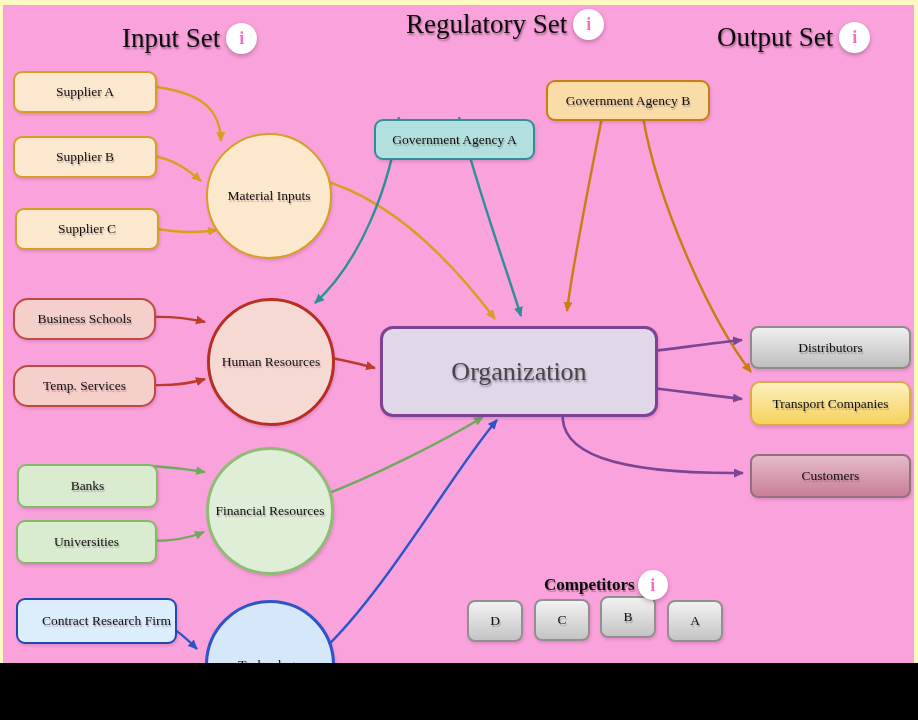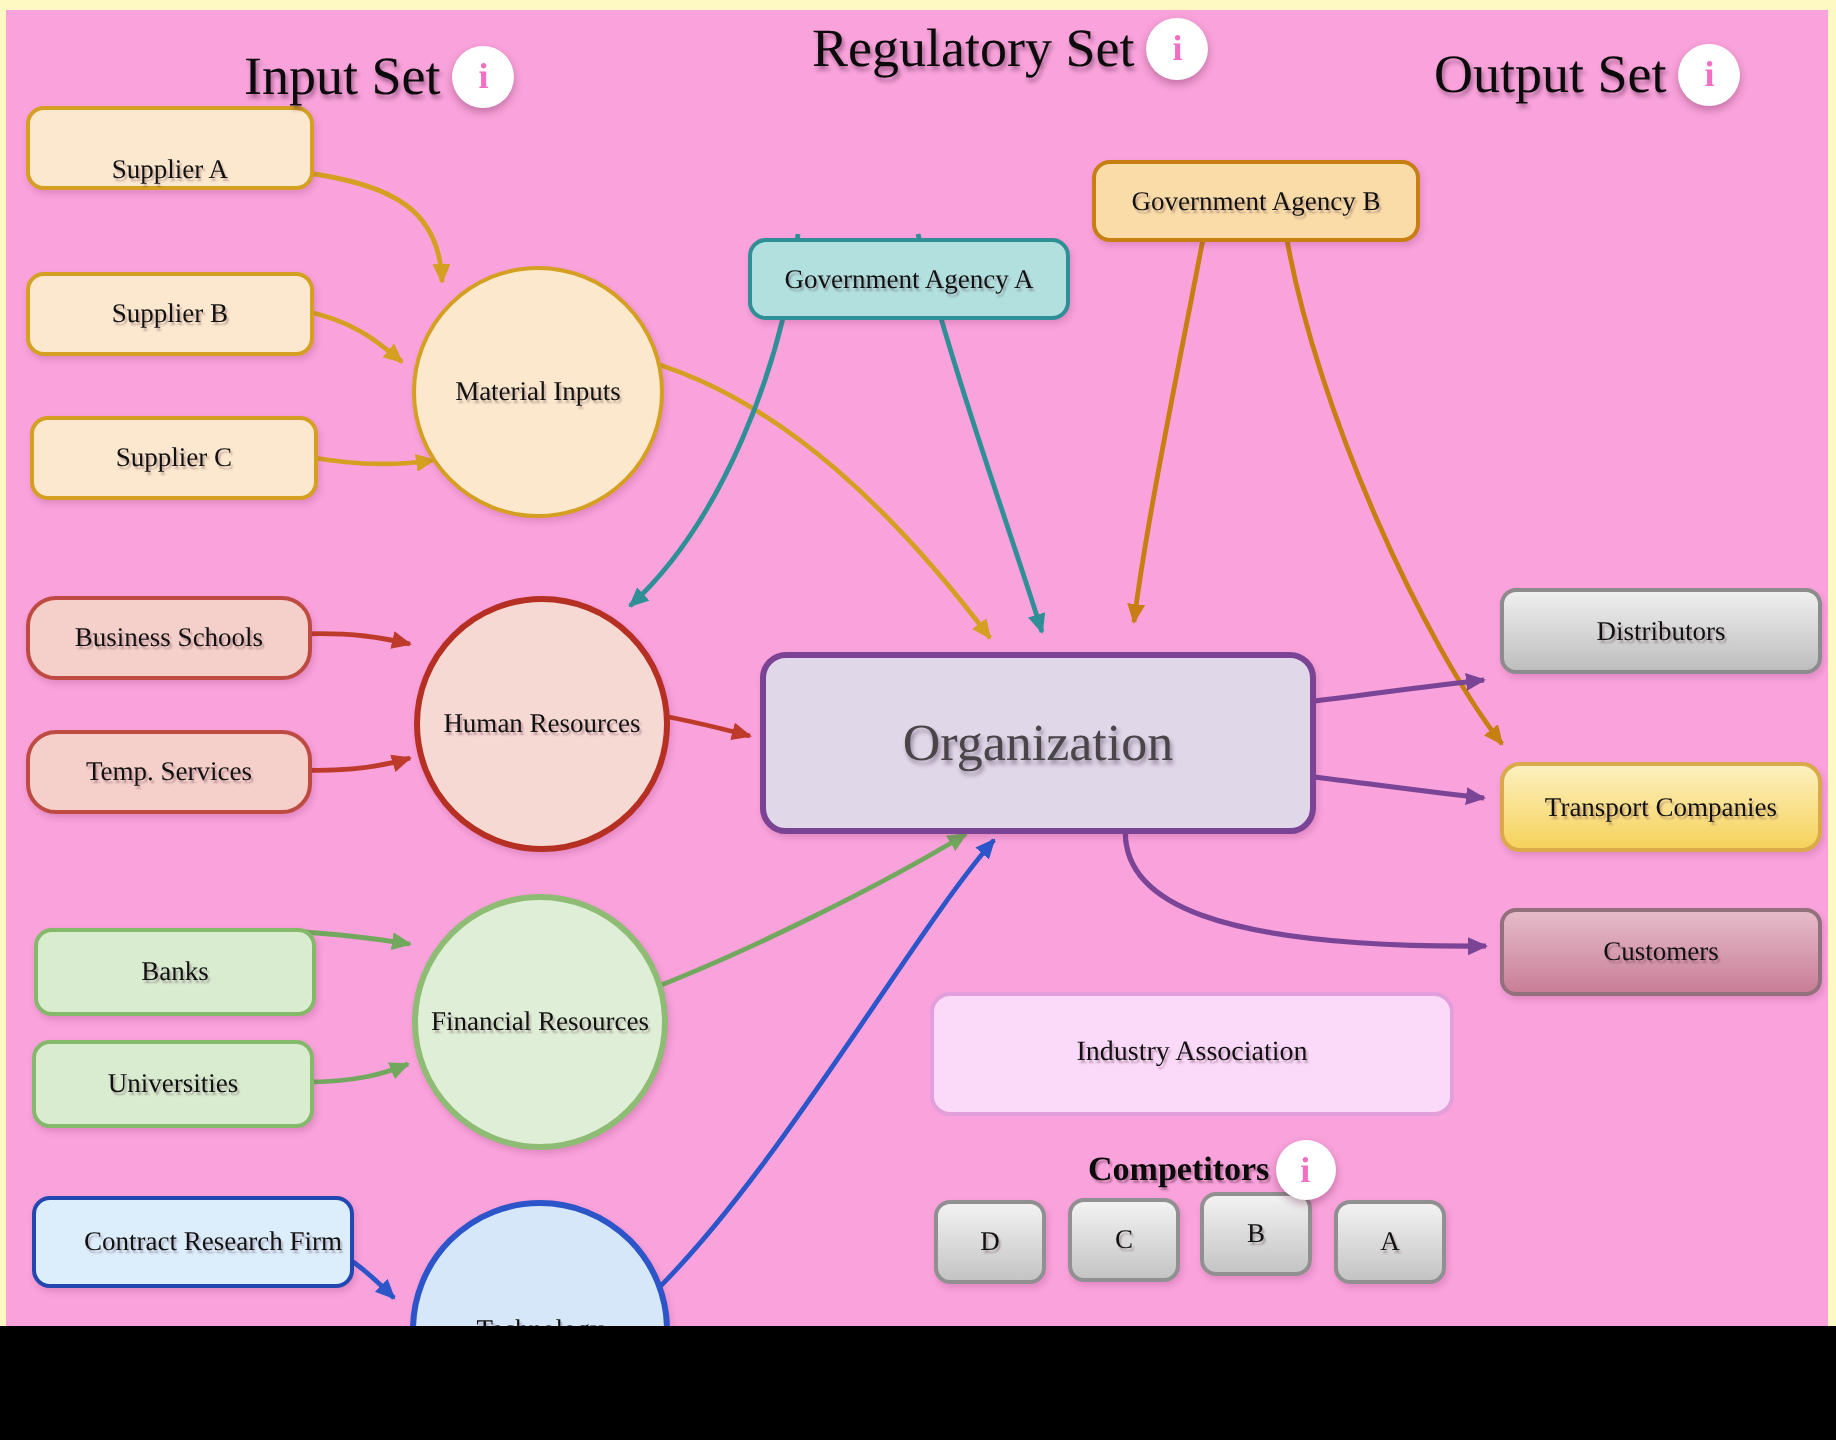--- a/index.html
+++ b/index.html
@@ -100,21 +100,21 @@
   </div>
   <div class="header" style="left:406px;top:9px;">
     <span class="title">Regulatory Set</span>
     <span class="info">i</span>
   </div>
   <div class="header" style="left:717px;top:22px;">
     <span class="title">Output Set</span>
     <span class="info">i</span>
   </div>
 
-  <div class="node box peach" style="left:13px;top:53px;width:140px;height:38px;align-items:flex-end;">
+  <div class="node box peach" style="left:13px;top:71px;width:140px;height:38px;">
       <span>Supplier A</span>
     </div>
   <div class="node box peach" style="left:13px;top:136px;width:140px;height:38px;">
       <span>Supplier B</span>
     </div>
   <div class="node box peach" style="left:15px;top:208px;width:140px;height:38px;">
       <span>Supplier C</span>
     </div>
   <div class="node circle c-peach" style="left:206px;top:133px;width:114px;height:114px;">
       <span>Material Inputs</span>
@@ -151,42 +151,39 @@
       <span>Government Agency A</span>
     </div>
   <div class="node box orangebox" style="left:546px;top:80px;width:160px;height:37px;">
       <span>Government Agency B</span>
     </div>
 
   <div class="node org" style="left:380px;top:326px;width:272px;height:85px;">
       <span>Organization</span>
     </div>
 
-  <div class="node industry" style="left:465px;top:496px;width:258px;height:58px;font-size:14px;">
-      <span>Industry Association</span>
-    </div>
 
   <div class="header" style="left:544px;top:570px;gap:3px;z-index:4;">
     <span class="comp-label">Competitors</span>
     <span class="info" style="width:30px;height:30px;">i</span>
   </div>
   <div class="node comp-box" style="left:467px;top:600px;">
       <span>D</span>
     </div>
   <div class="node comp-box" style="left:534px;top:599px;">
       <span>C</span>
     </div>
   <div class="node comp-box" style="left:600px;top:596px;">
       <span>B</span>
     </div>
   <div class="node comp-box" style="left:667px;top:600px;">
       <span>A</span>
     </div>
 
-  <div class="node gray-grad" style="left:750px;top:294px;width:157px;height:39px;">
+  <div class="node gray-grad" style="left:750px;top:326px;width:157px;height:39px;">
       <span>Distributors</span>
     </div>
   <div class="node yellow-grad" style="left:750px;top:381px;width:157px;height:41px;">
       <span>Transport Companies</span>
     </div>
   <div class="node rose-grad" style="left:750px;top:454px;width:157px;height:40px;">
       <span>Customers</span>
     </div>
 </div>
 

